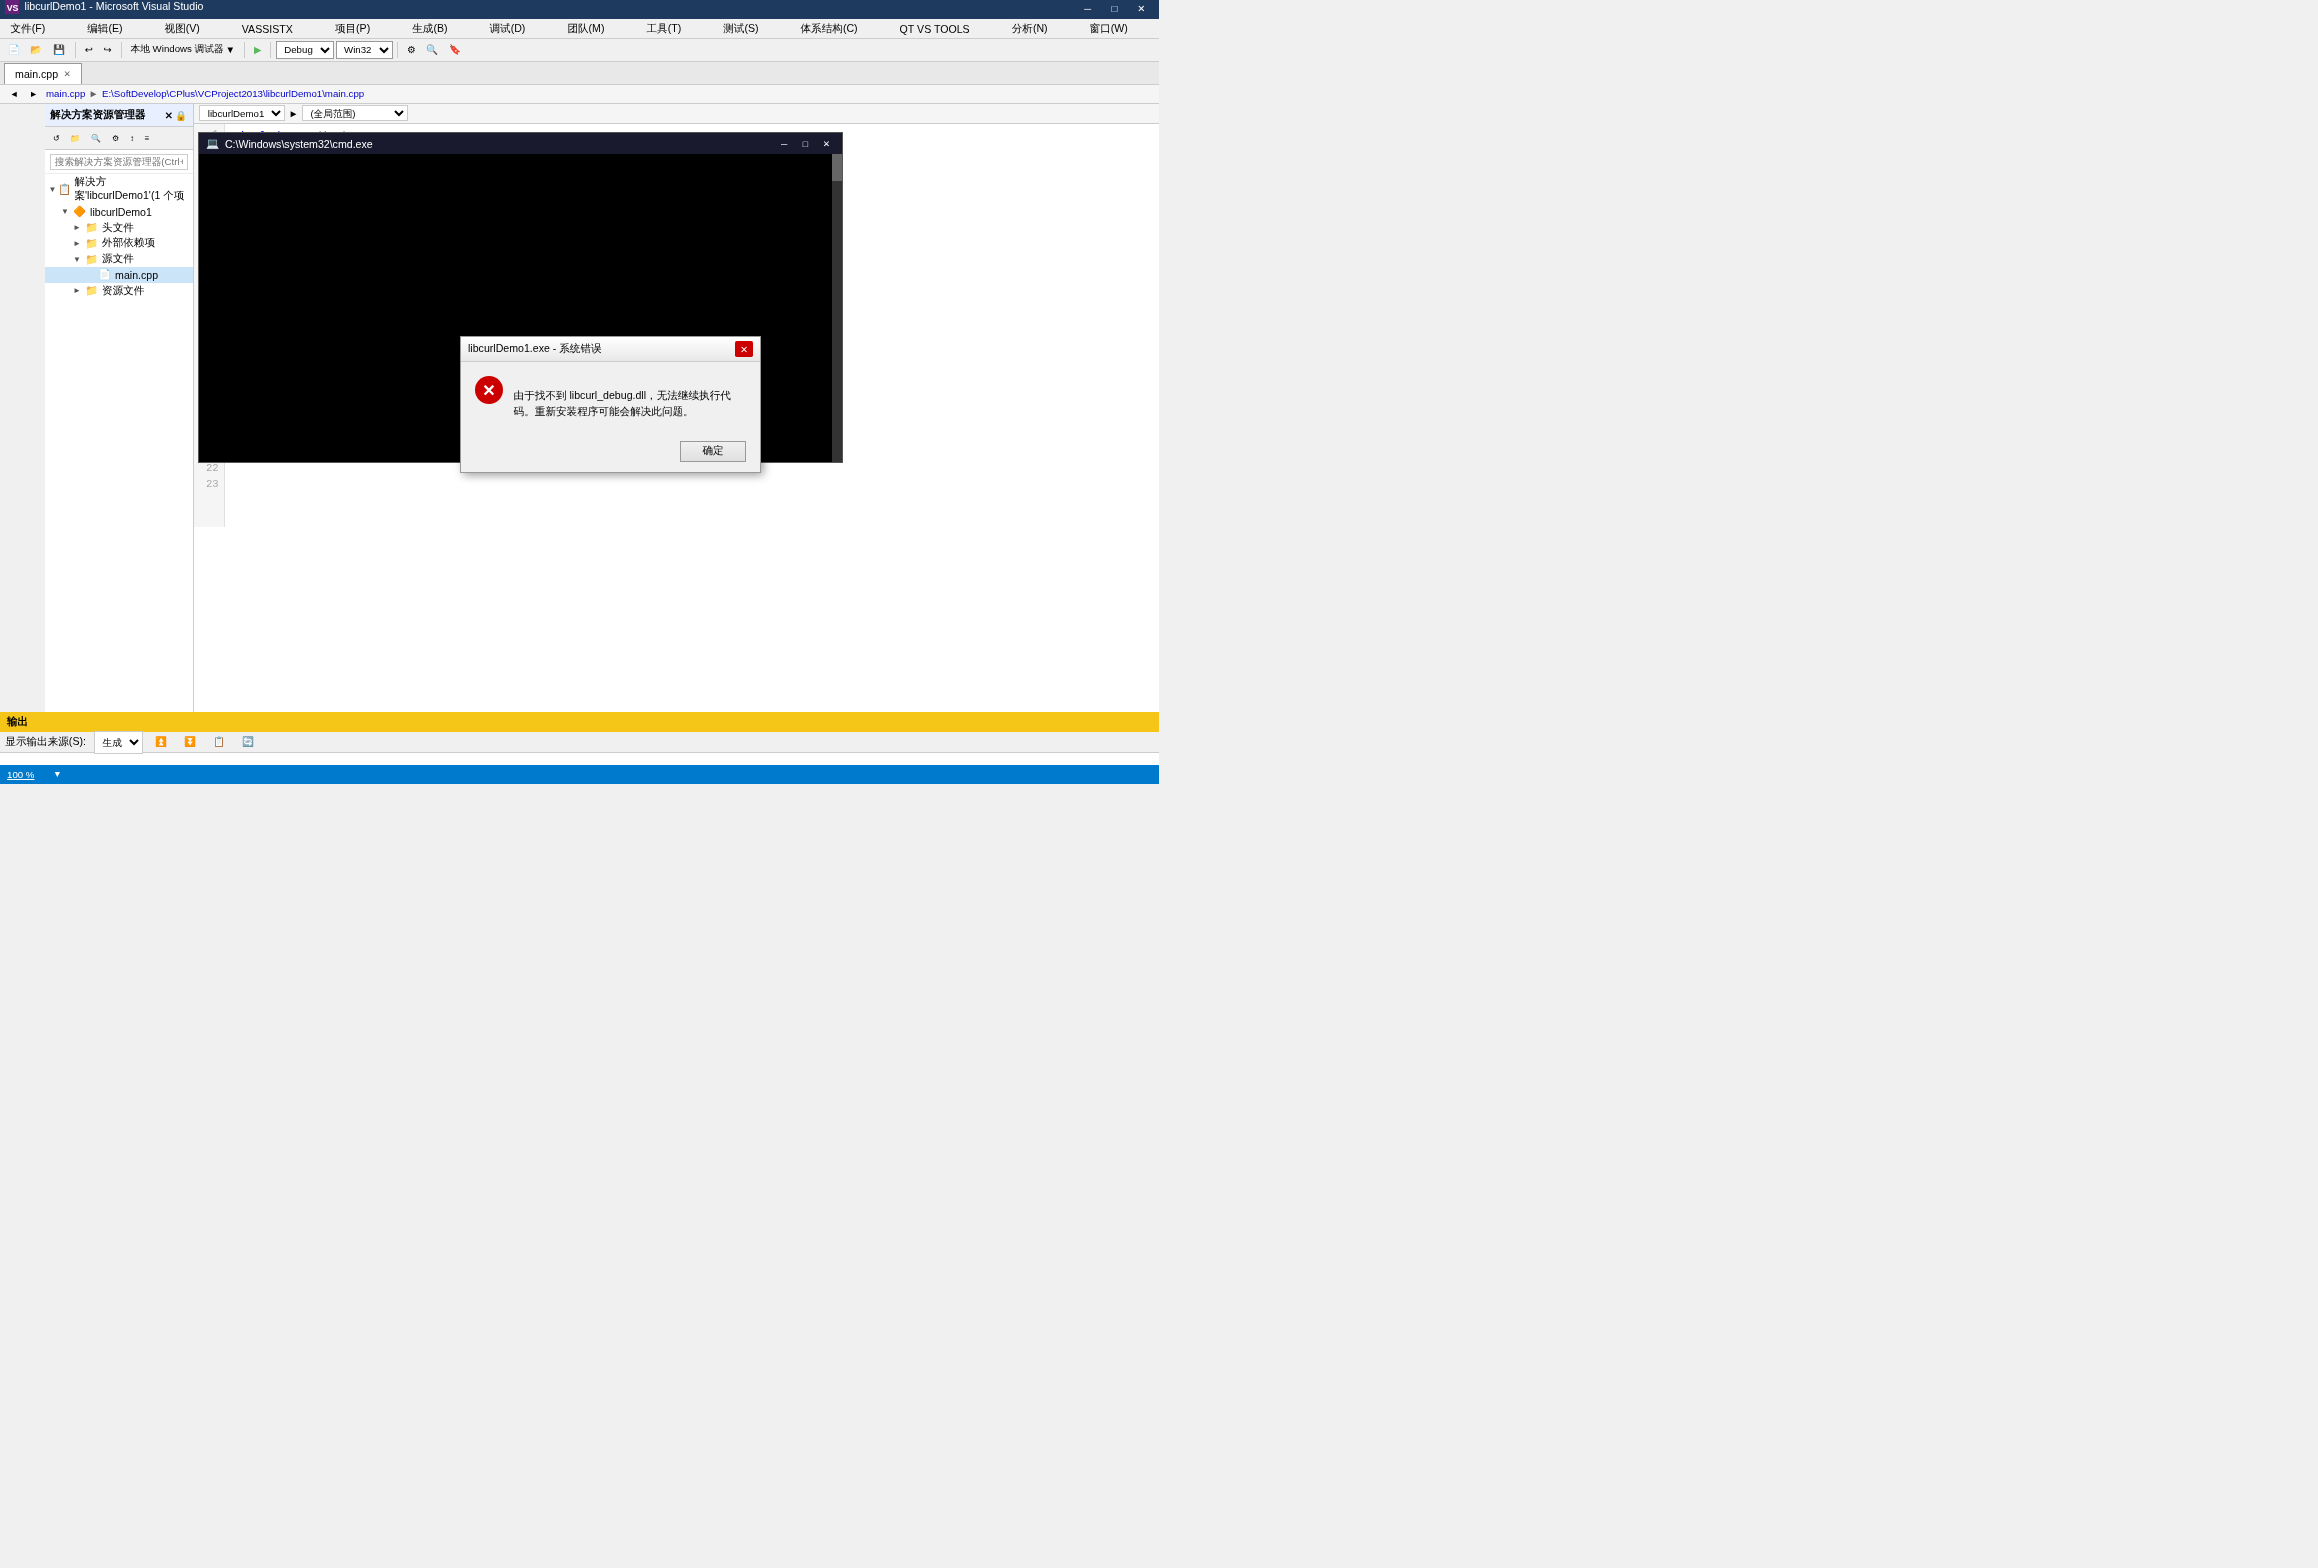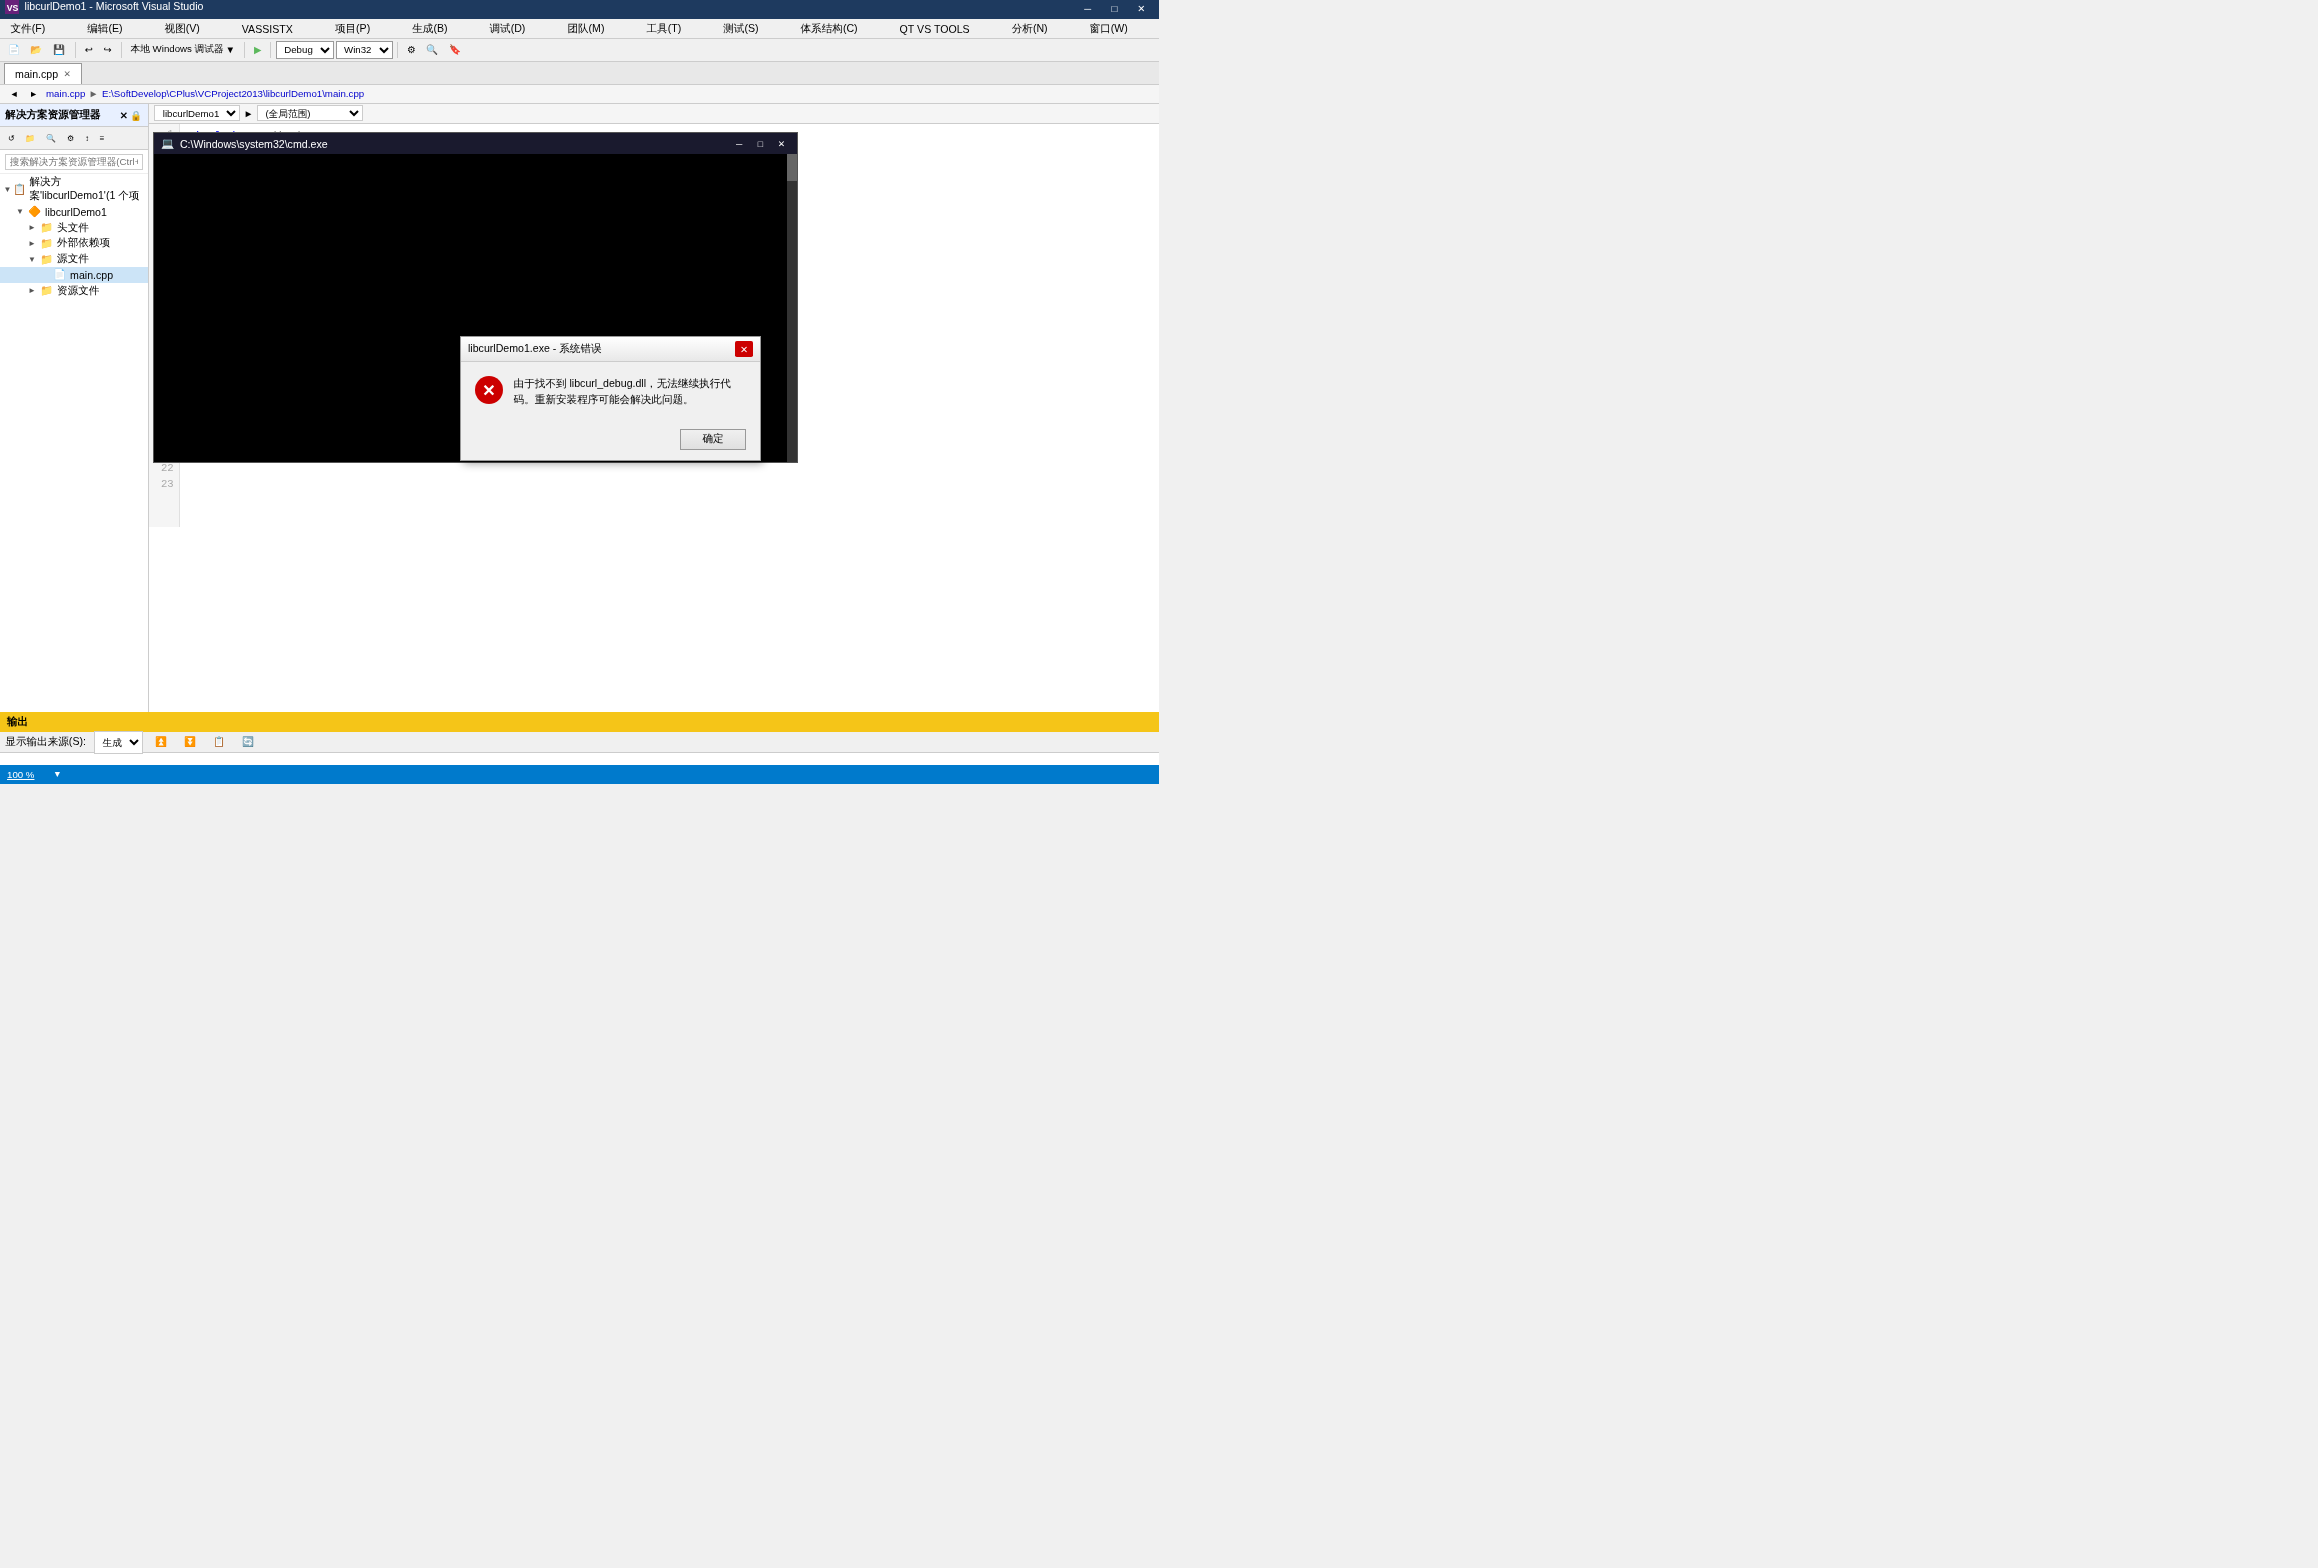--- a/index.html
+++ b/index.html
@@ -451,20 +451,21 @@
       align-items: center;
       justify-content: center;
       color: white;
       font-size: 16px;
       font-weight: bold;
     }
     .dialog-message {
       font-size: 10.6px;
       line-height: 1.5;
       color: #000;
+      margin-top: 12px;
     }
     .dialog-footer {
       padding: 7px 14px 10.6px;
       display: flex;
       justify-content: flex-end;
     }
     .dialog-ok-btn {
       width: 66px;
       height: 21px;
       background: linear-gradient(to bottom, #f0f0f0, #e0e0e0);
@@ -551,21 +552,21 @@
 <div class="address-bar">
   <div class="address-bar-nav">
     <button class="toolbar-btn" style="font-size:8.8px;">◄</button>
     <button class="toolbar-btn" style="font-size:8.8px;">►</button>
   </div>
   <span class="address-path">main.cpp</span>
   <span class="address-separator">►</span>
   <span class="address-path" style="flex:1;">E:\SoftDevelop\CPlus\VCProject2013\libcurlDemo1\main.cpp</span>
 </div>
 
-<div style="display:flex; height:calc(784px - 19.4px - 19.4px - 23px - 23px - 19.4px - 53px - 19.4px);">
+<div style="display:flex; height:calc(784px - 19.4px - 19.4px - 23px - 23px - 19.4px - 53px - 19.4px);margin-left:45px;">
 
   <div class="sidebar">
     <div class="sidebar-header">
       <span>解决方案资源管理器</span>
       <span style="cursor:pointer;font-size:9.7px;">✕ 🔒</span>
     </div>
     <div class="sidebar-toolbar">
       <button class="toolbar-btn" style="font-size:8px;">↺</button>
       <button class="toolbar-btn" style="font-size:8px;">📁</button>
       <button class="toolbar-btn" style="font-size:8px;">🔍</button>

